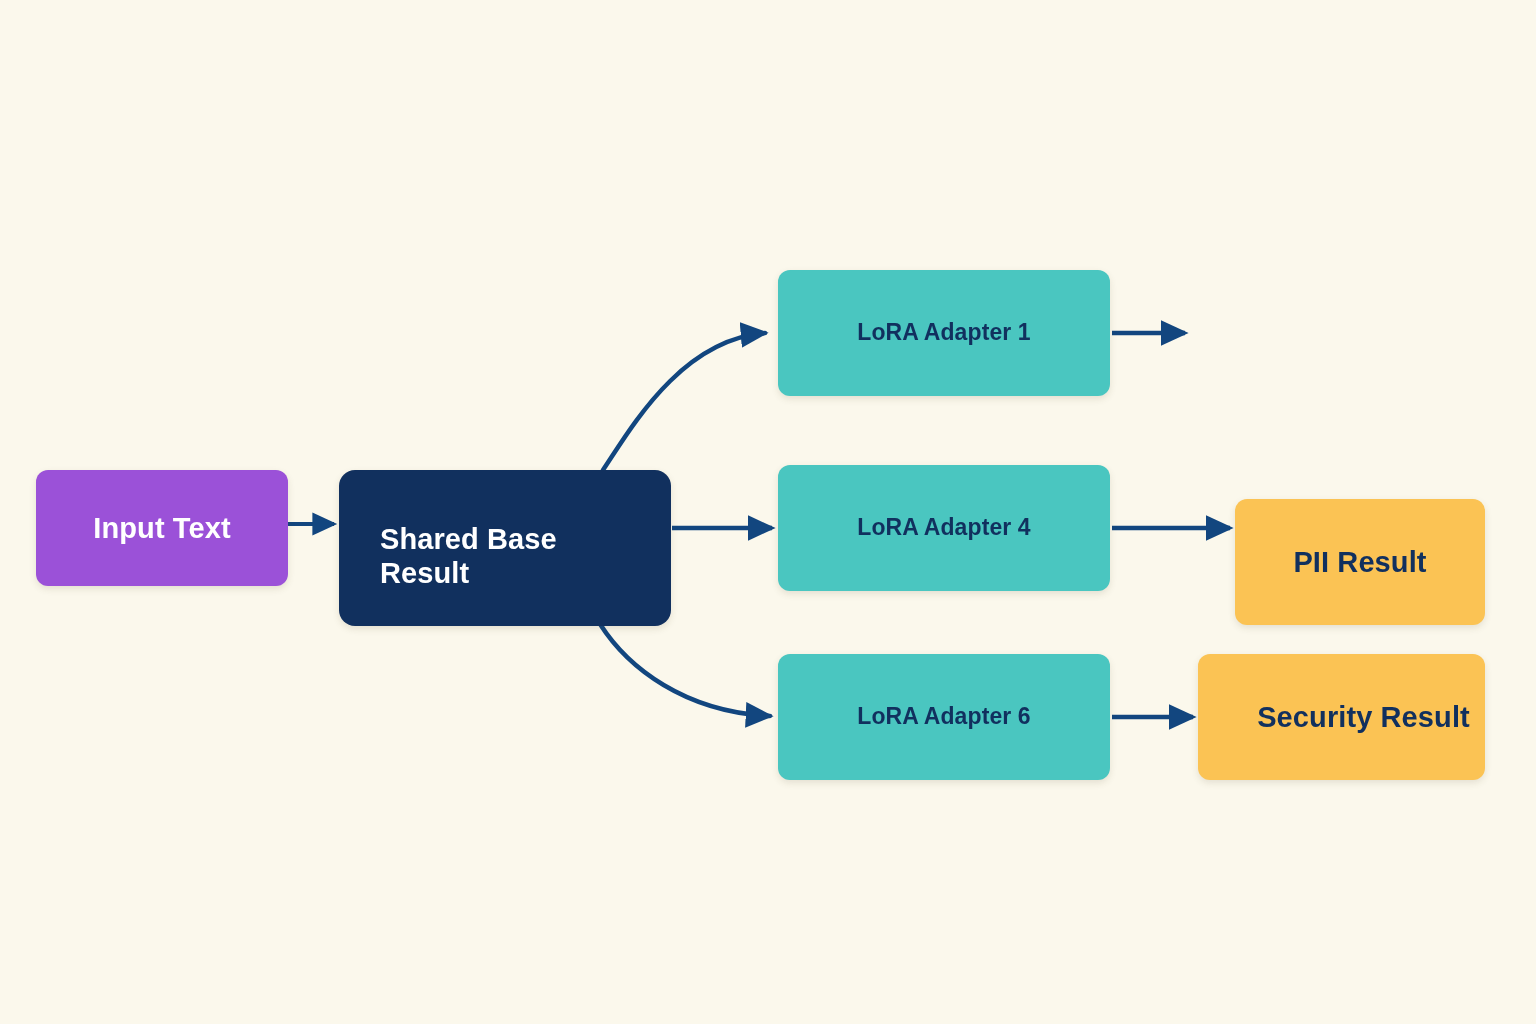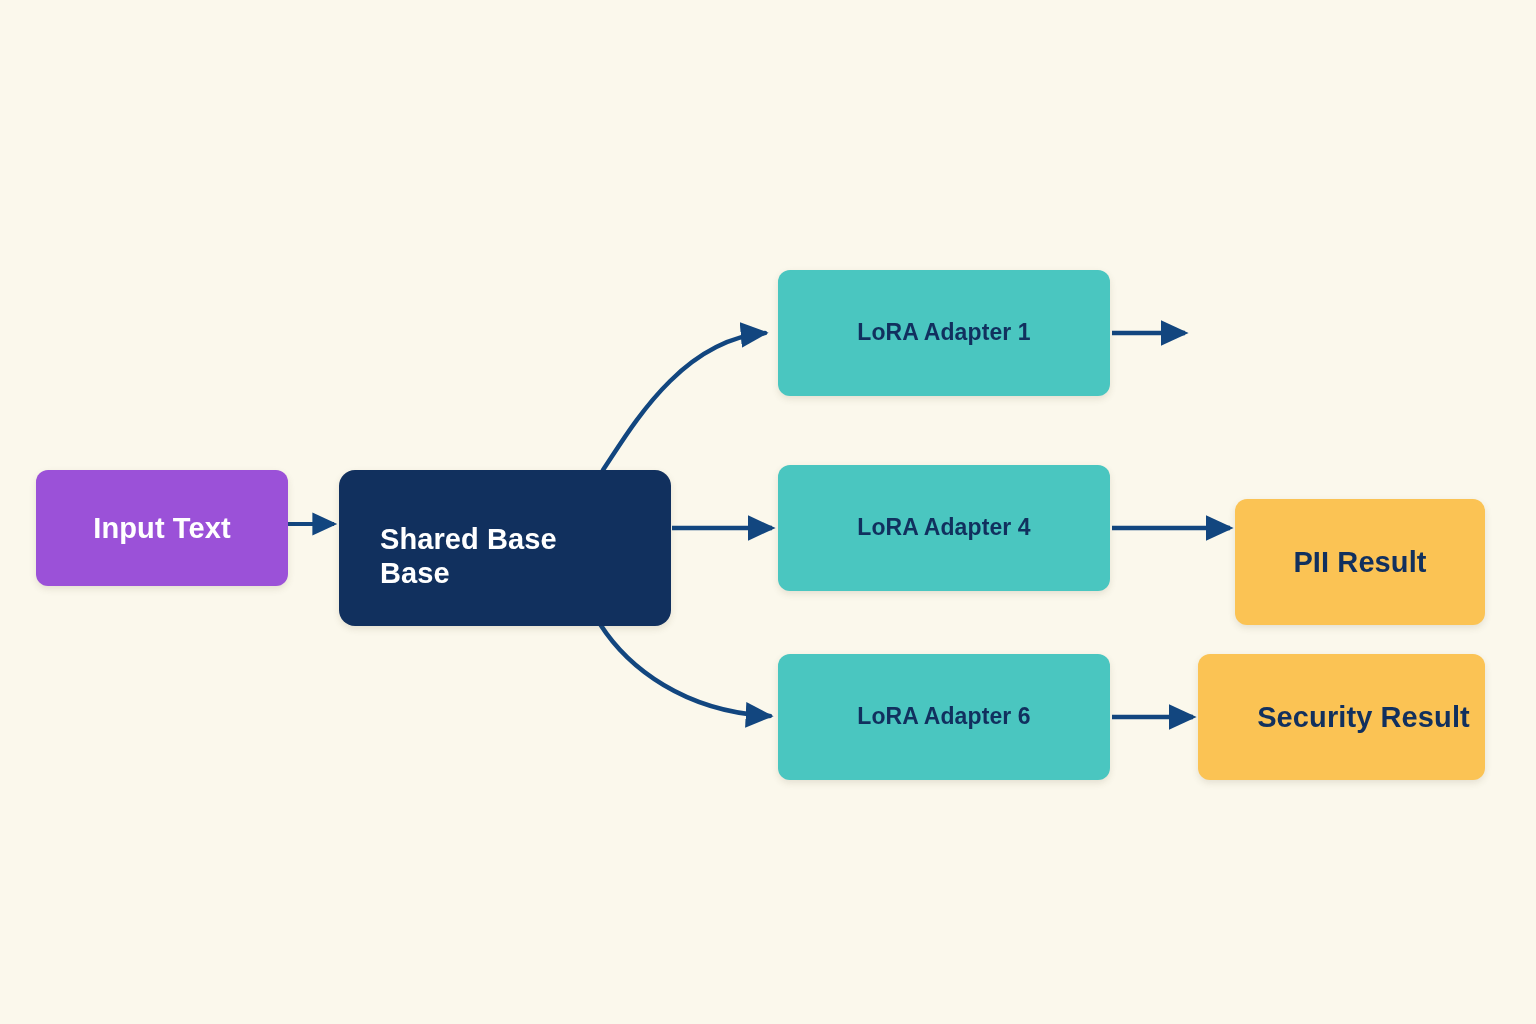--- a/index.html
+++ b/index.html
@@ -129,21 +129,21 @@
     <line x1="1112" y1="717" x2="1193" y2="717" stroke="#12467F" stroke-width="4.5" marker-end="url(#arrowhead)"></line>
   </svg>
 
   <div class="node node-input">
     <span class="node-label">Input Text</span>
   </div>
 
   <div class="node node-base">
     <span class="node-label">
       <span>Shared Base</span><br>
-      <span>Base</span>
+      <span>Result</span>
     </span>
   </div>
 
   <div class="node node-adapter row-1">
     <span class="node-label">LoRA Adapter 1</span>
   </div>
 
   <div class="node node-adapter row-2">
     <span class="node-label">LoRA Adapter 4</span>
   </div>

